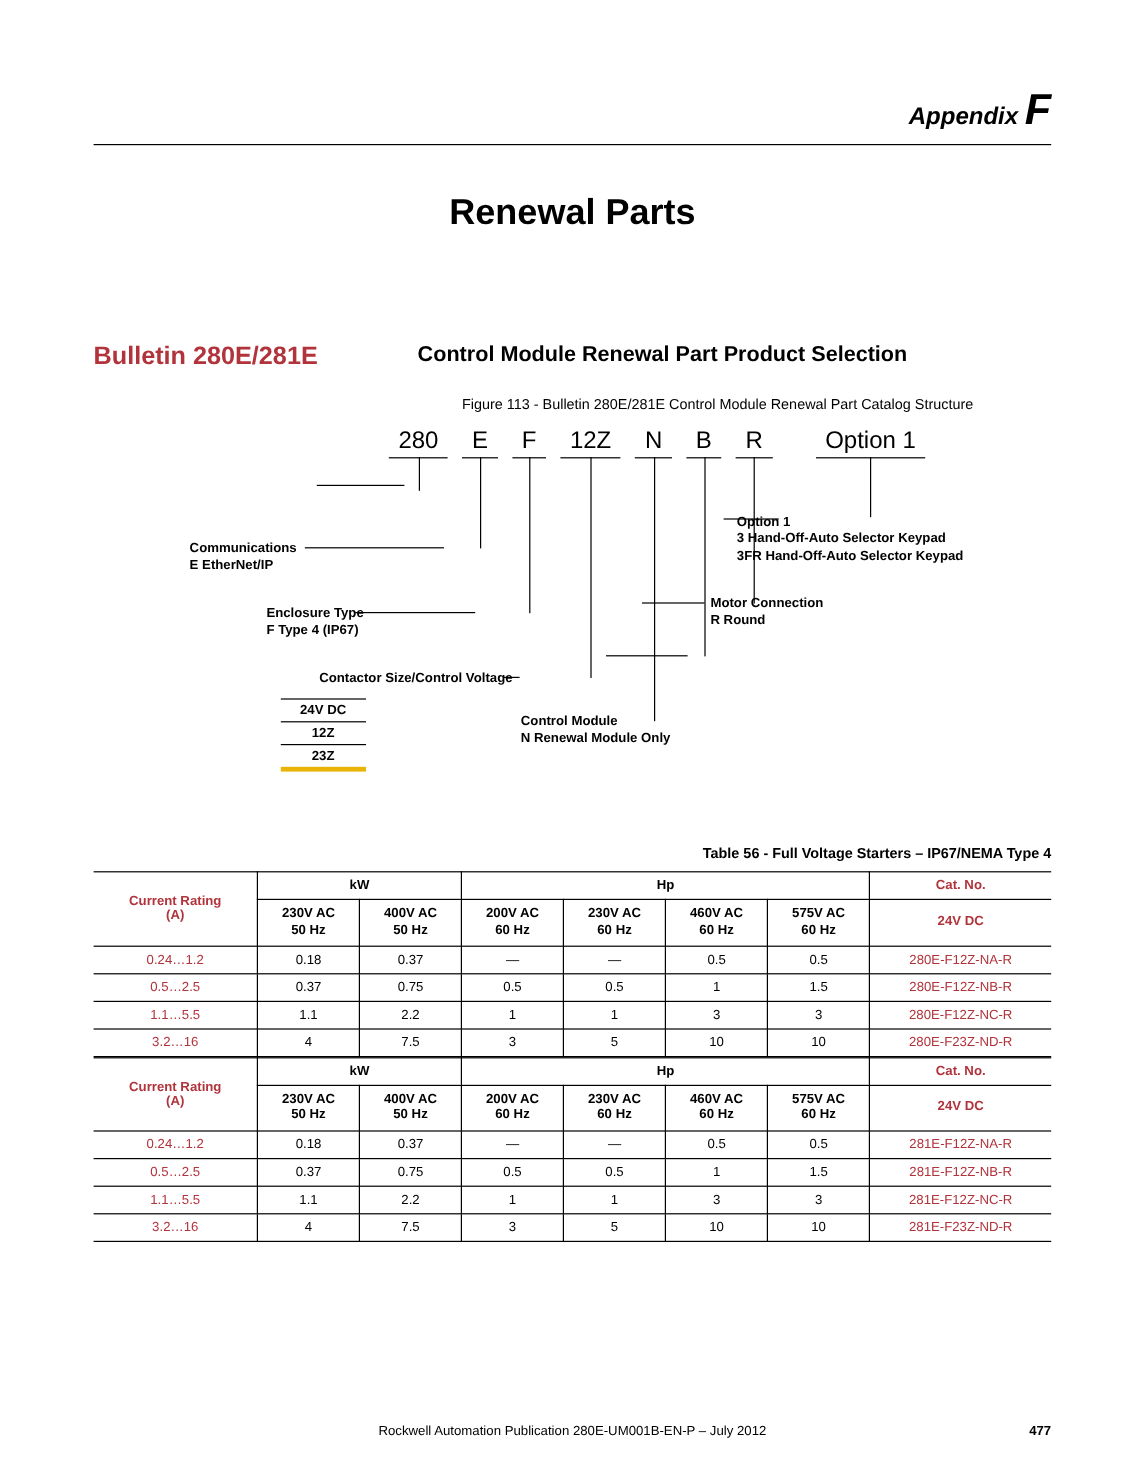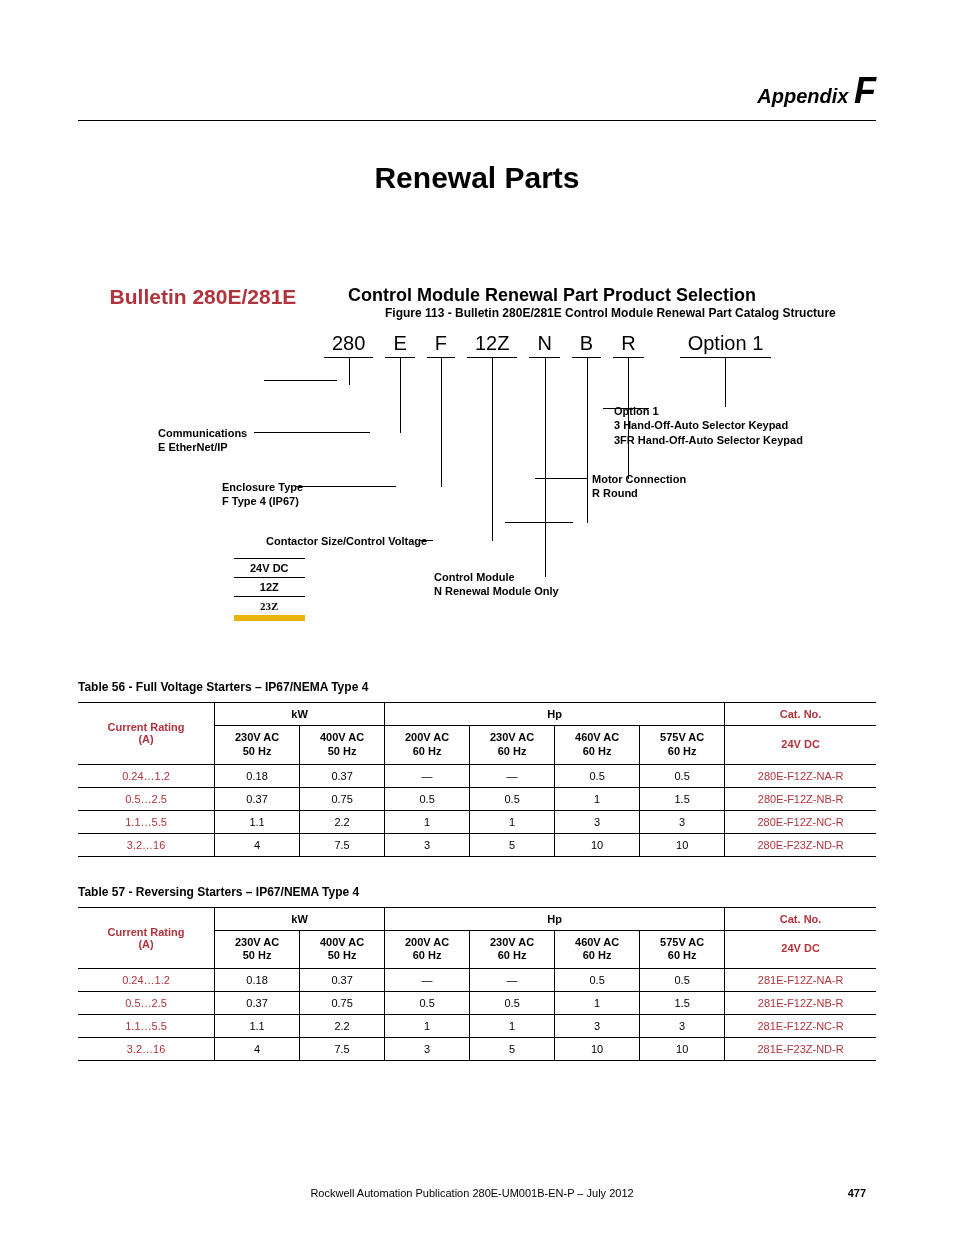--- a/index.html
+++ b/index.html
@@ -35,37 +35,37 @@
     margin: 40px 0 90px 0;
   }
   .two-col {
     display: flex;
     gap: 20px;
     align-items: flex-start;
   }
   .left-col {
     width: 250px;
     flex: 0 0 250px;
-    text-align: center;
   }
   .right-col {
     flex: 1;
   }
   .left-heading {
     color: #b1333b;
     font-size: 21px;
     font-weight: 700;
   }
   .right-heading {
     font-size: 18px;
     font-weight: 700;
   }
   .fig-caption {
     font-size: 12px;
-    font-weight: 700;
+    font-weight: 400;
+    margin-top: 24px;
     margin-bottom: 12px;
     padding-left: 37px;
   }
 
   
   .catalog-structure {
     position: relative;
     height: 320px;
     margin-left: -250px; 
     width: 770px;
@@ -111,28 +111,27 @@
     position: absolute;
     font-size: 11px;
     font-weight: 700;
     text-align: center;
   }
   .volt-table div {
     border-top: 1px solid #000;
     padding: 3px 16px;
   }
   .volt-table div:last-child {
-    border-bottom: 6px solid #eab308;
-    font-family: Liberation Serif, serif;
+    border-bottom: 4px solid #eab308;
   }
 
   .table-caption {
     font-size: 12px;
     font-weight: 700;
-    text-align: left;
+    text-align: right;
     margin: 28px 0 8px 0;
   }
 
   table.data {
     width: 100%;
     border-collapse: collapse;
     font-size: 11px;
   }
   table.data th, table.data td {
     border-left: 1px solid #000;
@@ -163,21 +162,21 @@
   table.data tbody tr:last-child td {
     border-bottom: 1.5px solid #000;
   }
   table.data th:first-child, table.data td:first-child { border-left: none; }
   table.data th:last-child, table.data td:last-child { border-right: none; }
 
   .footer {
     position: absolute;
     bottom: 36px;
     left: 78px;
-    right: 88px;
+    right: 78px;
     font-size: 11px;
     text-align: center;
   }
   .footer .pnum {
     position: absolute;
     right: 0;
     font-weight: 700;
   }
 </style>
 </head>
@@ -324,21 +323,20 @@
           <td>7.5</td>
           <td>3</td>
           <td>5</td>
           <td>10</td>
           <td>10</td>
           <td class="last-col">280E-F23Z-ND-R</td>
         </tr>
       </tbody>
   </table>
 
-  <div class="table-caption">Table 57 - Reversing Starters – IP67/NEMA Type 4</div>
   <table class="data">
     <thead>
       <tr class="top-row">
         <th class="first-col" rowspan="2" style="white-space:pre-line;">Current Rating
 (A)</th>
         <th colspan="2">kW</th>
         <th colspan="4">Hp</th>
         <th class="last-col">Cat. No.</th>
       </tr>
       <tr class="sub-row">

